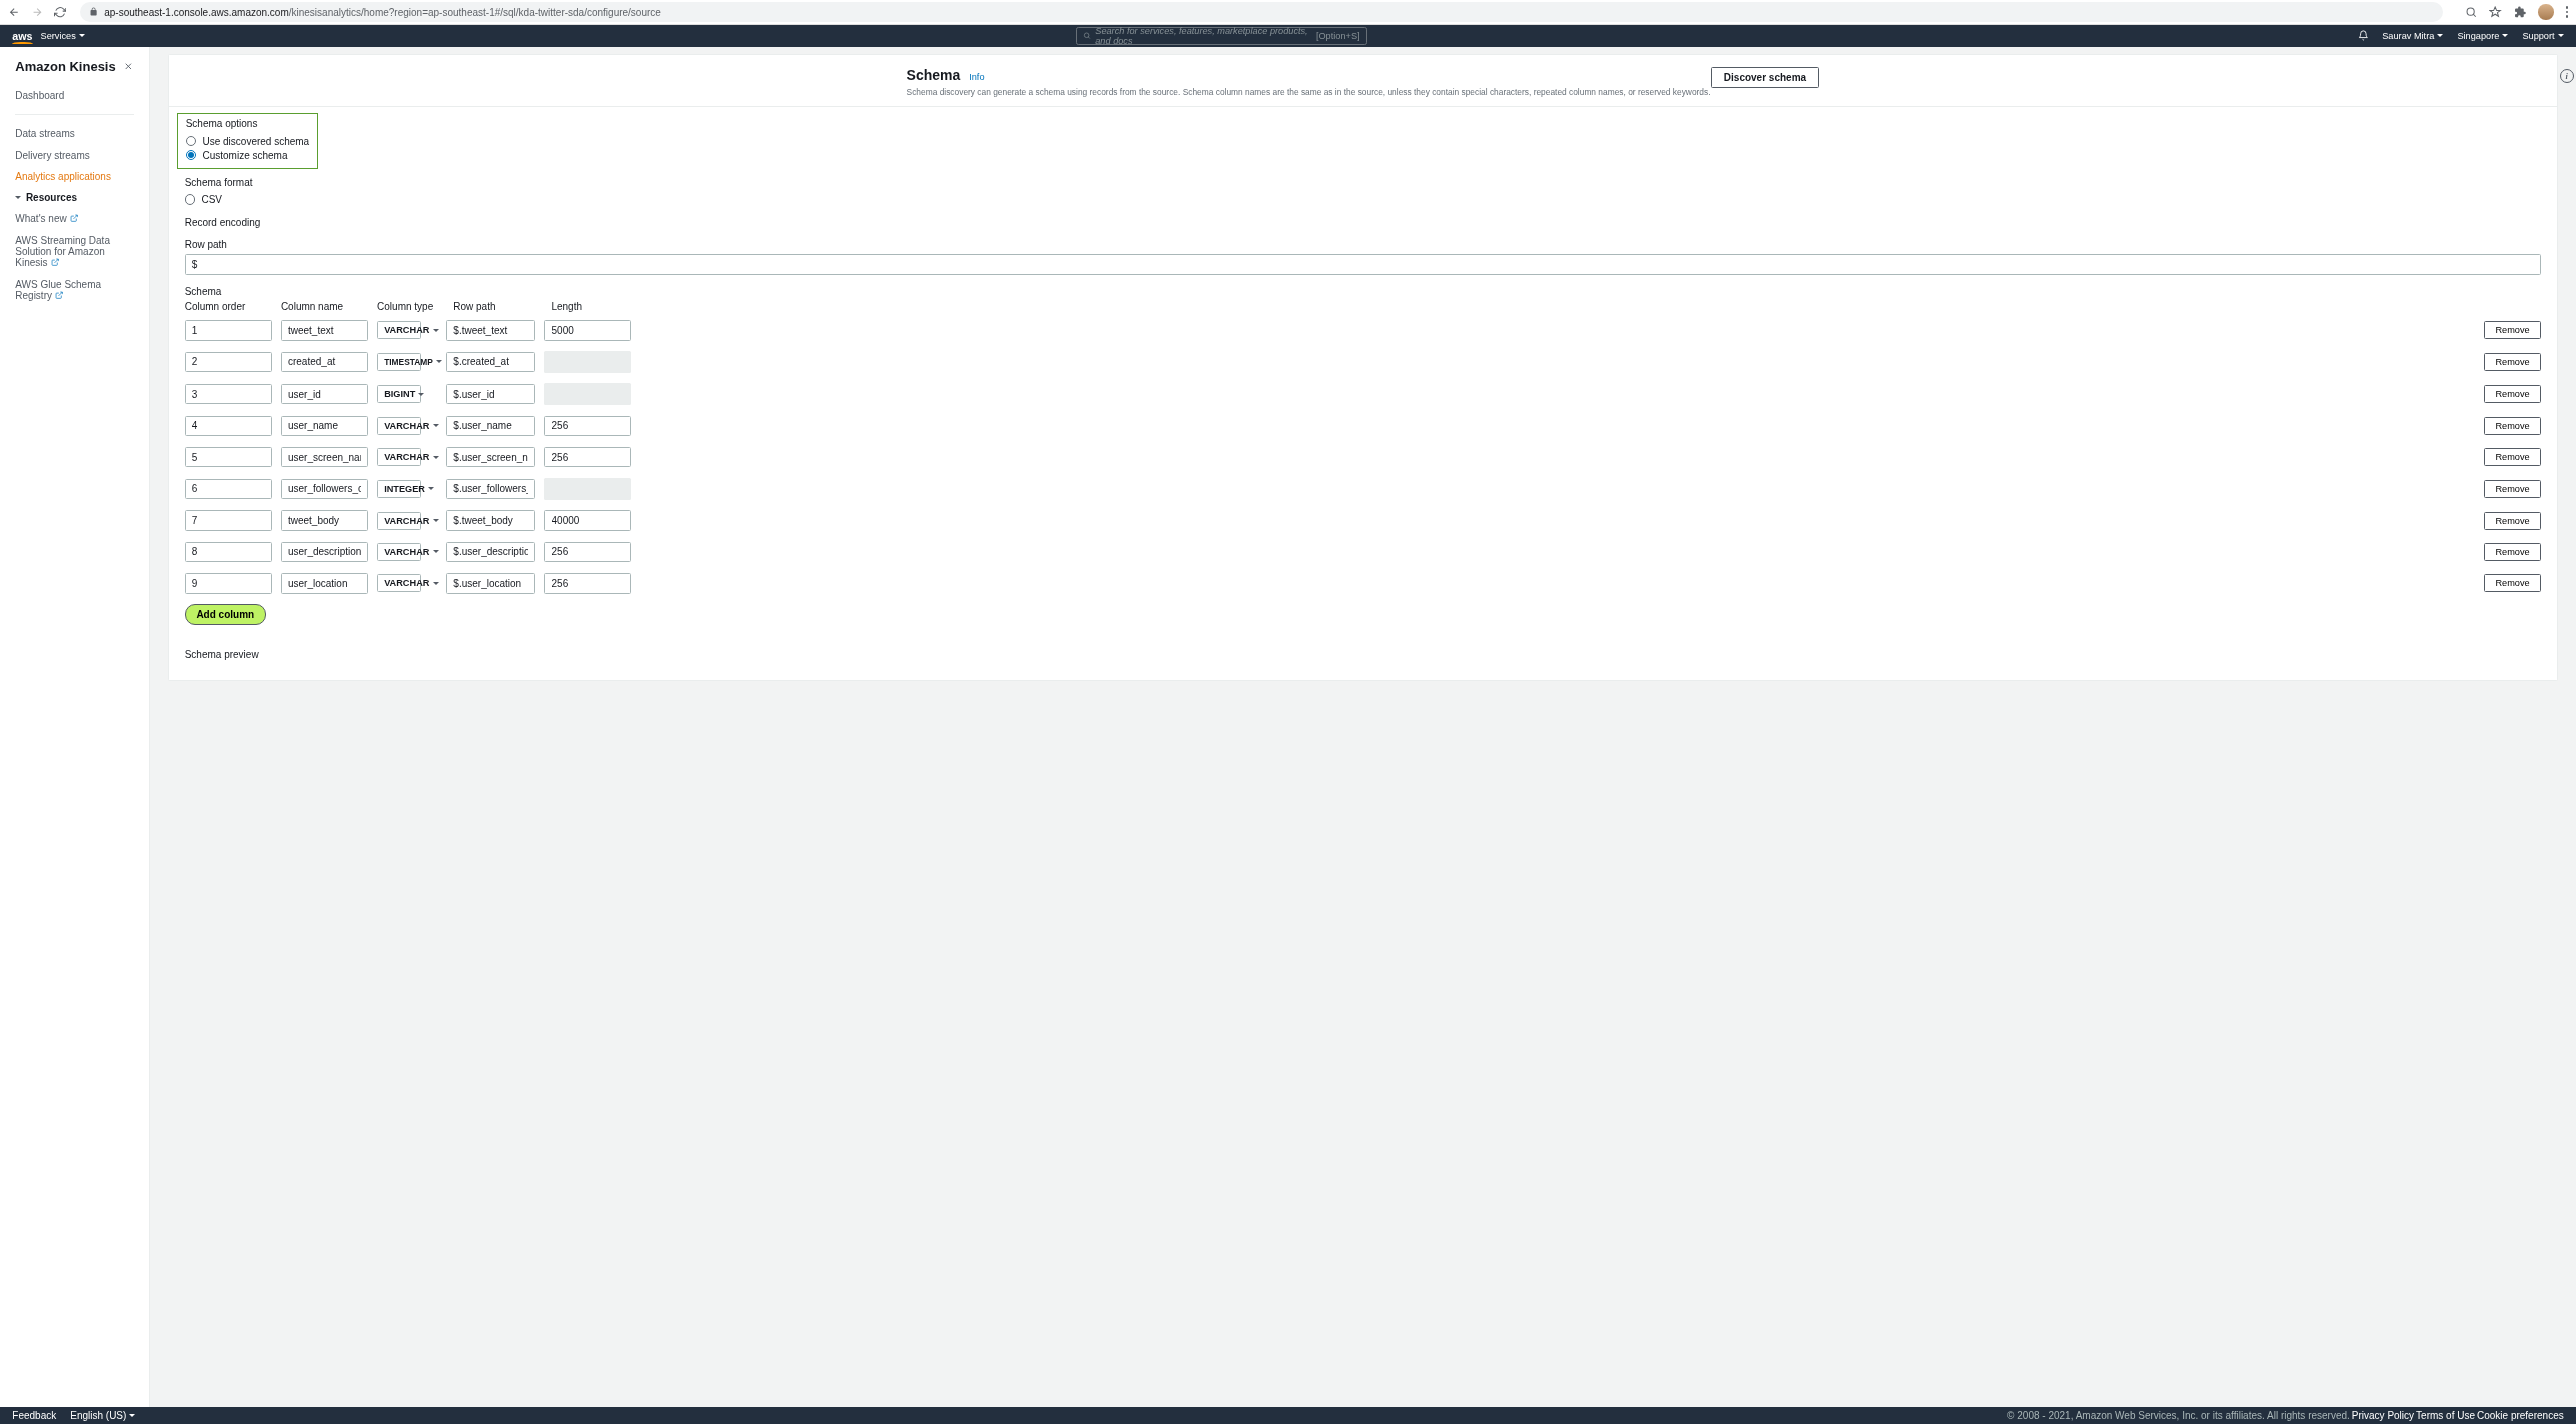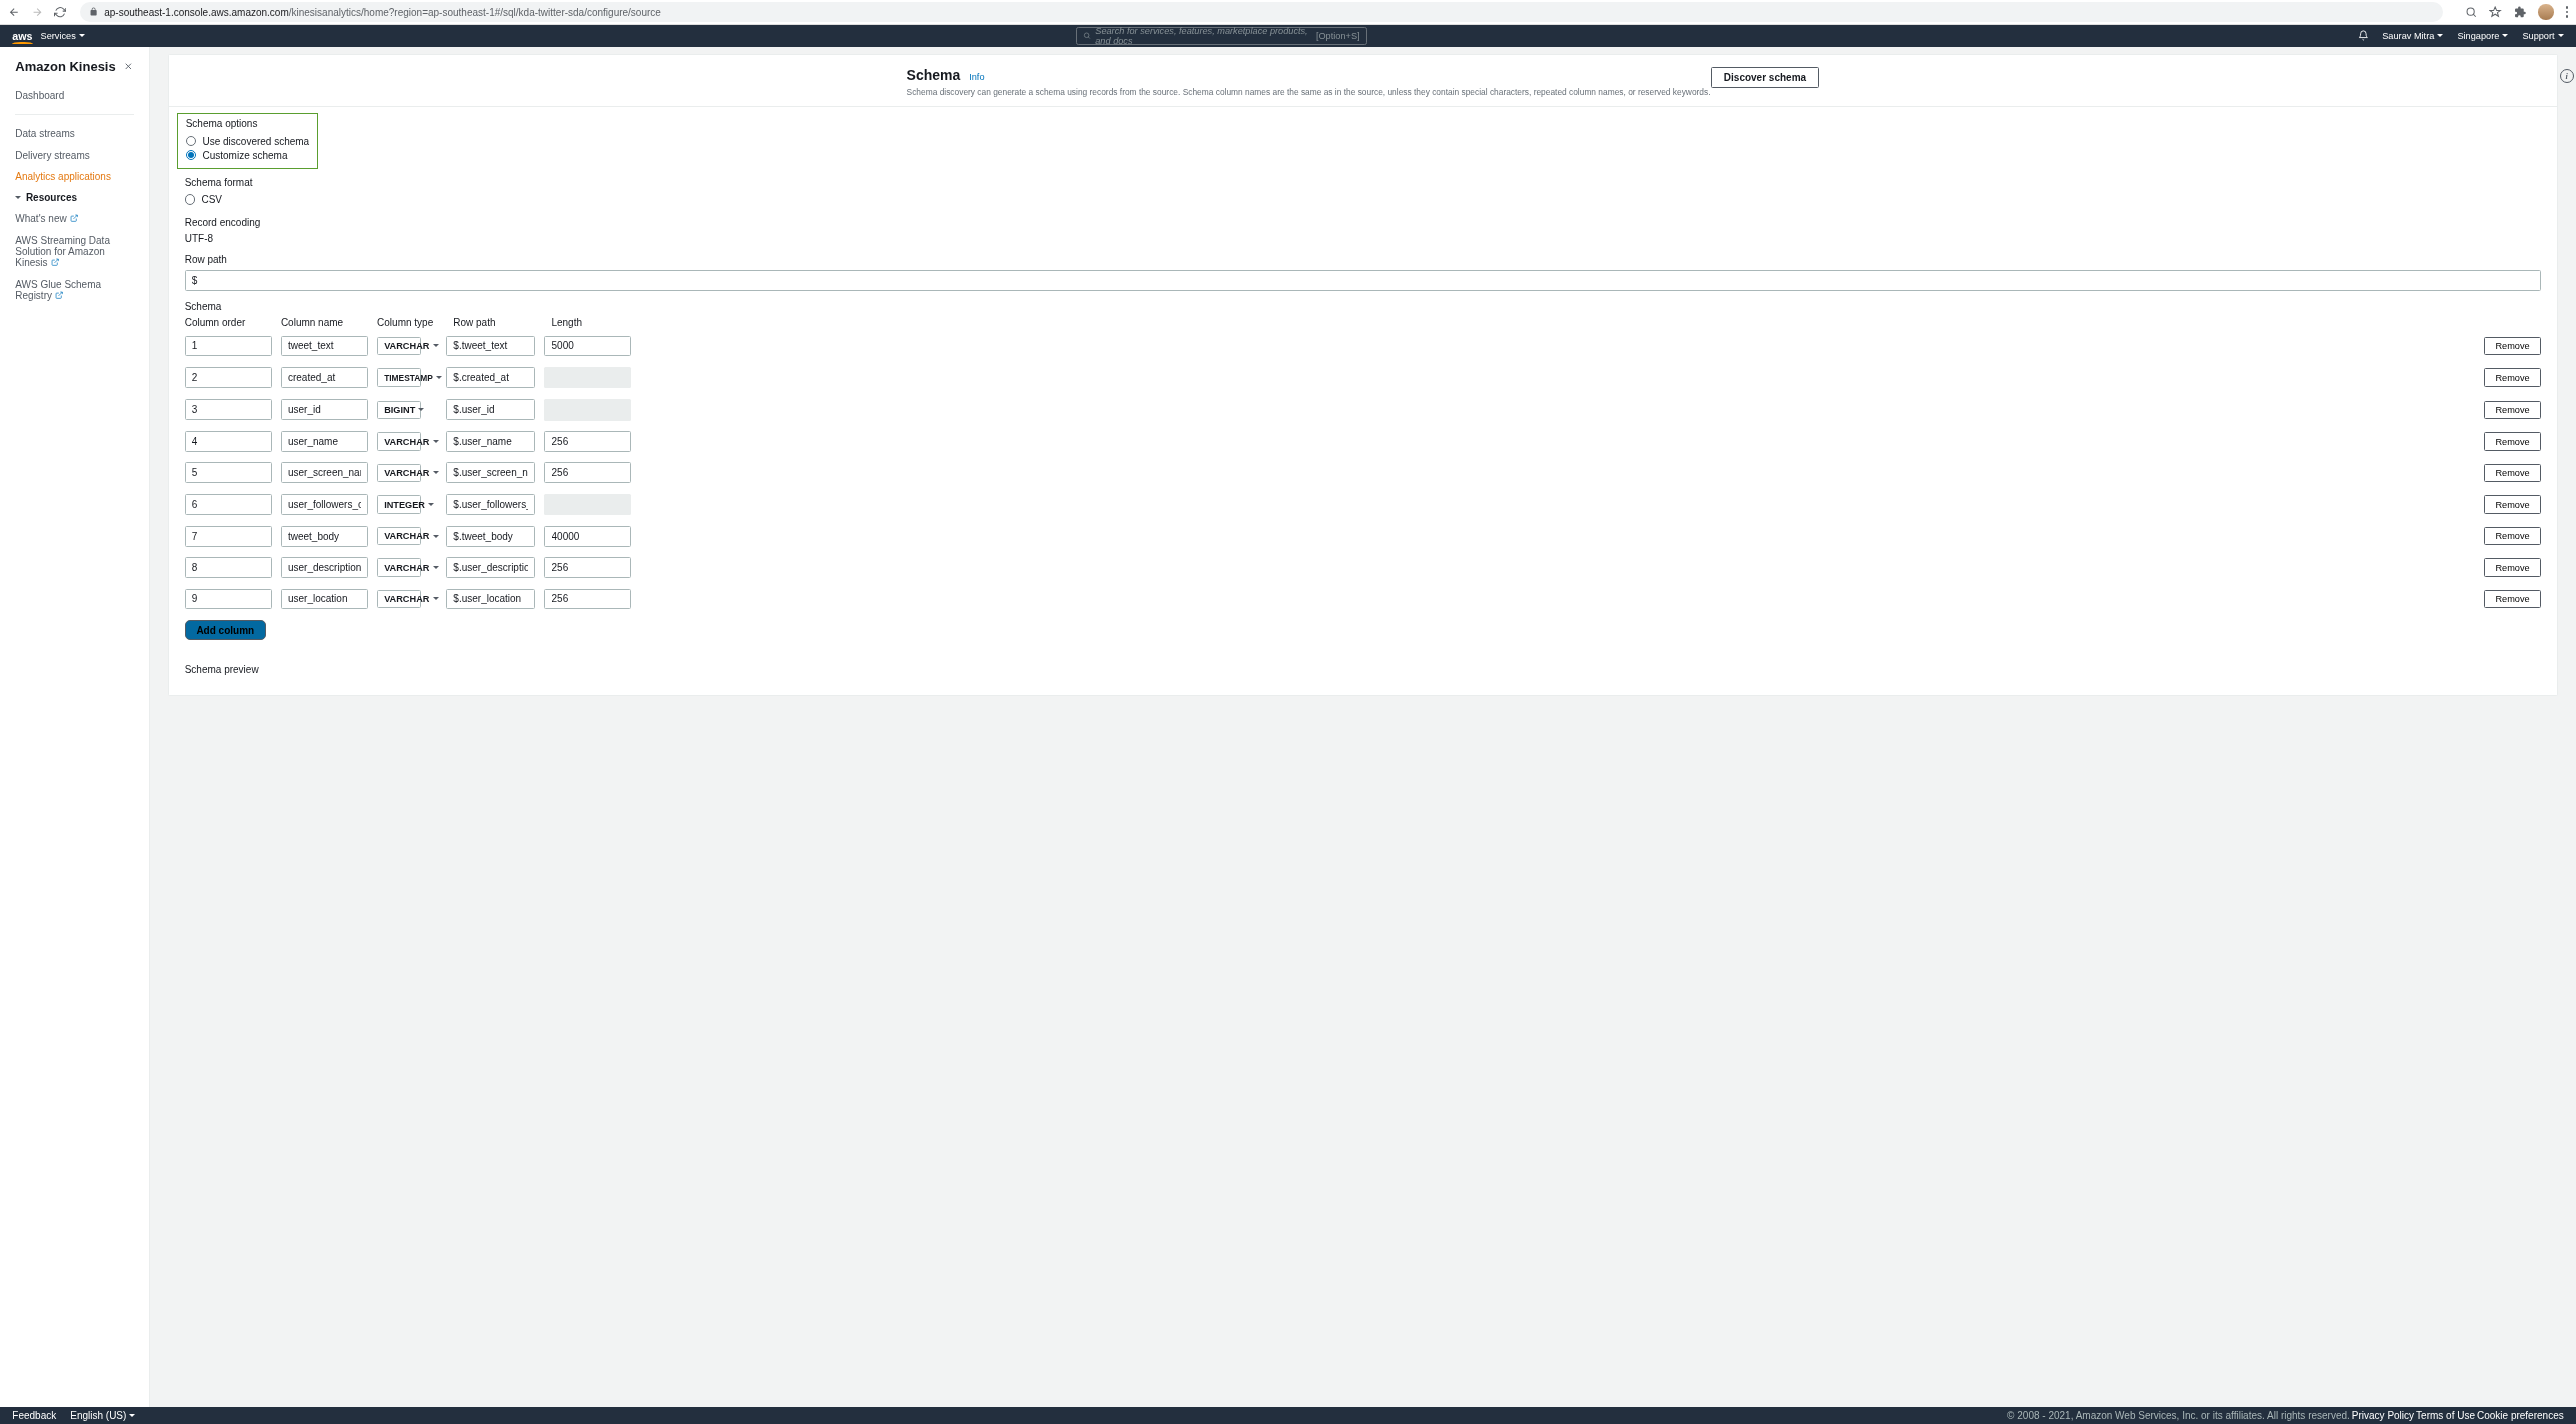--- a/index.html
+++ b/index.html
@@ -54,21 +54,21 @@
 input.txt:disabled{background:#eaeded;border-color:#d5dbdb}
 .row-path-input{width:667px}
 .schema-headers{display:grid;grid-template-columns:87px 87px 67px 89px 87px 1fr;gap:9.2px;font-size:10px;color:#16191f;margin:4.6px 0 7.7px}
 .schema-row{display:grid;grid-template-columns:87px 87px 60px 89px 87px 1fr 54px;gap:9.2px;align-items:center;margin-bottom:10.7px}
 .type-select{border:0.8px solid #aab7b8;border-radius:1.5px;padding:3.1px 6.1px;font-size:9.2px;background:#fff;display:flex;align-items:center;justify-content:flex-start;cursor:pointer;width:44px;font-weight:600}
 .type-select.w-ts{font-size:8.4px}
 .sel-caret{width:0;height:0;border-left:3.1px solid transparent;border-right:3.1px solid transparent;border-top:3.8px solid #545b64;margin-left:3.1px}
 .length-input{width:87px}
 .length-disabled{background:#eaeded;border:none;height:21.5px;border-radius:1.5px}
 .remove-btn{border:0.8px solid #545b64;background:#fff;padding:3.1px 10.7px;font-size:9.2px;cursor:pointer;border-radius:1.5px;justify-self:end;font-weight:500}
-.add-col-btn{border:0.8px solid #545b64;background:#0369a1;padding:3.8px 10.7px;font-size:10px;cursor:pointer;border-radius:5px;font-weight:600}
+.add-col-btn{border:0.8px solid #545b64;background:#bef264;padding:3.8px 10.7px;font-size:10px;cursor:pointer;border-radius:10px;font-weight:600}
 .footer{height:17px;background:#232f3e;color:#fff;display:flex;align-items:center;padding:0 12.3px;font-size:10px}
 .footer .left{display:flex;gap:14px;align-items:center}
 .footer .right{margin-left:auto;display:flex;gap:2px;align-items:center}
 .footer a{color:#fff;text-decoration:none}
 .footer .lang{display:flex;align-items:center;gap:3.1px}
 .info-circle{position:absolute;right:-17px;top:14px;width:14px;height:14px;border:1.5px solid #545b64;border-radius:50%;display:flex;align-items:center;justify-content:center;font-size:8.4px;font-family:serif;font-style:italic;font-weight:bold;color:#545b64}
 svg{display:block}
 </style>
 </head>
 <body>
@@ -218,21 +218,20 @@
         <div class="radio-group">
           <div class="section-label">Schema format</div>
           <div class="radio-row">
               <span class="radio"></span>
               <span>CSV</span>
             </div>
         </div>
 
         <div class="field-block">
           <div class="section-label">Record encoding</div>
-          <div class="static-value">UTF-8</div>
         </div>
 
         <div class="field-block">
           <div class="section-label">Row path</div>
           <input class="txt row-path-input" value="$" style="">
         </div>
 
         <div class="section-label">Schema</div>
         <div class="schema-headers">
           <span>Column order</span>

